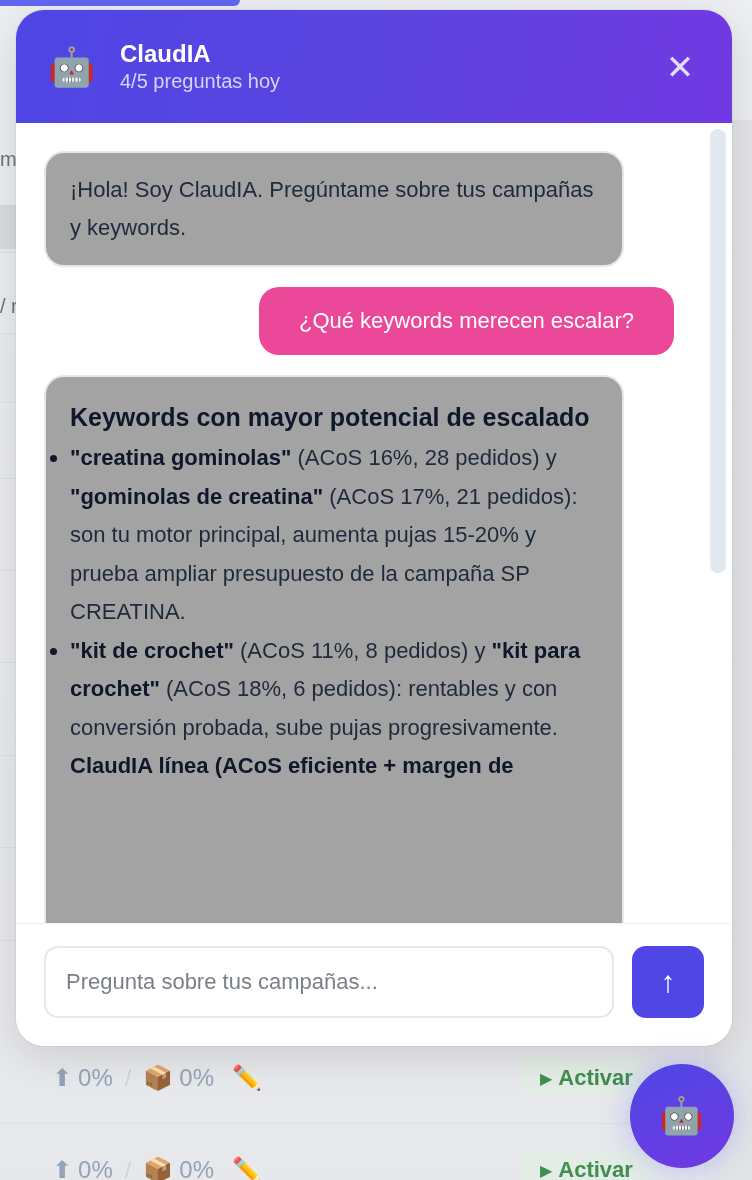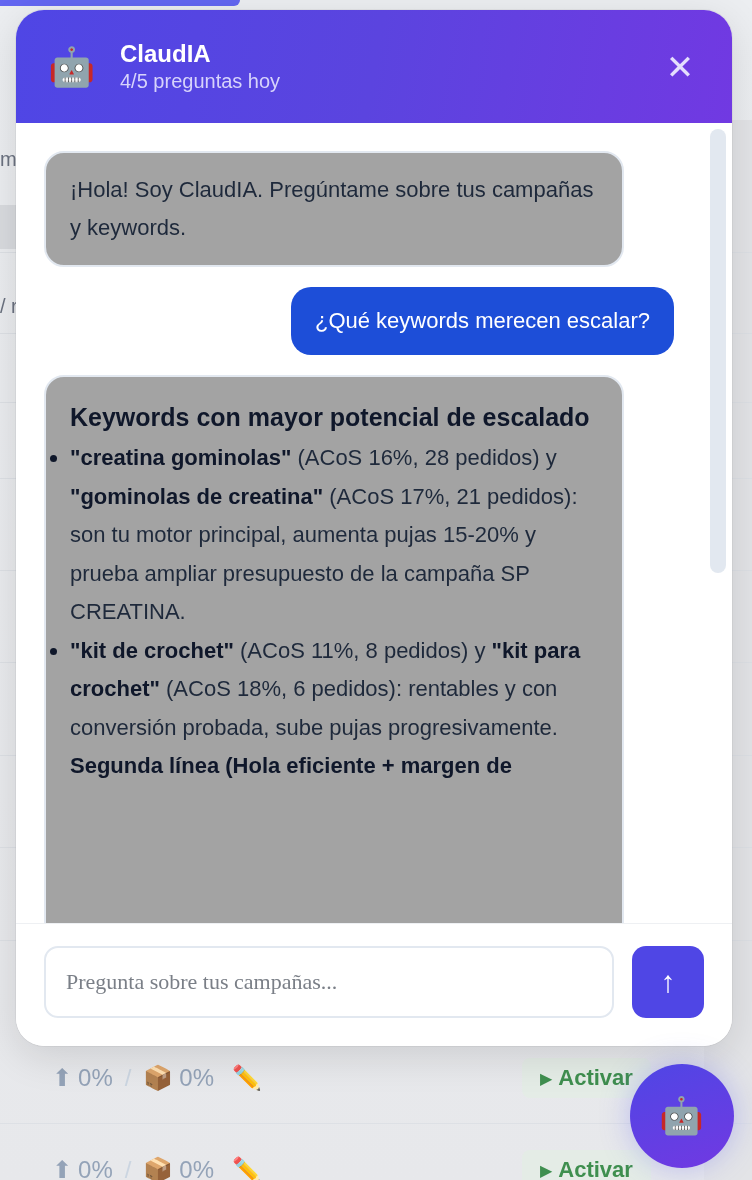--- a/index.html
+++ b/index.html
@@ -75,22 +75,22 @@
       position: absolute; right: 6px; top: 6px; width: 16px; height: 444px;
       background: #e2e8f0; border-radius: 8px;
     }
     .bubble-bot {
       width: 580px; background: #a3a3a3; border: 2px solid #e2e8f0;
       border-radius: 20px; padding: 18px 24px; color: #1e293b;
       font-size: 22px; line-height: 38px;
     }
     .bubble-user-wrap { display: flex; justify-content: flex-end; width: 630px; margin: 20px 0; }
     .bubble-user {
-      background: #1d4ed8; color: #fff; border-radius: 20px;
-      padding: 0 24px; height: 68px; display: flex; align-items: center;
+      background: #ec4899; color: #fff; border-radius: 20px;
+      padding: 0 40px; height: 68px; display: flex; align-items: center;
       font-size: 22px;
     }
     .bubble-long { padding: 18px 12px 0 24px; height: 600px; overflow: hidden; }
     .bubble-long h3 { font-size: 25px; line-height: 44px; color: #0f172a; font-weight: bold; }
     .bubble-long .sub { font-size: 22px; line-height: 38px; font-weight: bold; color: #0f172a; }
     .bubble-long ul { list-style: none; }
     .bubble-long li { position: relative; font-size: 22px; line-height: 38.5px; color: #1e293b; }
     .bubble-long li::before {
       content: ""; position: absolute; left: -20px; top: 16px;
       width: 7px; height: 7px; border-radius: 50%; background: #0f172a;
@@ -98,21 +98,21 @@
     .bubble-long b { color: #0f172a; }
 
     .input-area {
       position: absolute; left: 0; top: 913px; width: 716px; height: 123px;
       border-top: 1px solid #eef0f3; background: #fff;
       padding: 22px 28px; display: flex; gap: 18px; align-items: flex-start;
     }
     .chat-input {
       width: 572px; height: 72px; border: 2px solid #e2e8f0; border-radius: 14px;
       padding: 0 20px; font-size: 22px; color: #1e293b; outline: none;
-      font-family: Liberation Serif, serif;
+      font-family: Liberation Sans, sans-serif;
       border-left-color: #e2e8f0;
     }
     .chat-input::placeholder { color: #7a7f87; }
     .send-btn {
       width: 72px; height: 72px; background: #4f46e5; border-radius: 14px;
       color: #fff; font-size: 30px; display: flex; align-items: center; justify-content: center;
       cursor: pointer; border: none;
     }
 
     .fab {
@@ -195,21 +195,21 @@
     <div class="bubble-user-wrap">
       <div class="bubble-user">¿Qué keywords merecen escalar?</div>
     </div>
 
     <div class="bubble-bot bubble-long">
       <h3>Keywords con mayor potencial de escalado</h3>
       <ul>
         <li><b>"creatina gominolas"</b><span> (ACoS 16%, 28 pedidos) y </span><b>"gominolas de creatina"</b><span> (ACoS 17%, 21 pedidos): son tu motor principal, aumenta pujas 15-20% y prueba ampliar presupuesto de la campaña SP CREATINA.</span></li>
         <li><b>"kit de crochet"</b><span> (ACoS 11%, 8 pedidos) y </span><b>"kit para crochet"</b><span> (ACoS 18%, 6 pedidos): rentables y con conversión probada, sube pujas progresivamente.</span></li>
       </ul>
-      <div class="sub">Segunda línea (Hola eficiente + margen de</div>
+      <div class="sub">ClaudIA línea (ACoS eficiente + margen de</div>
     </div>
   </div>
 
   <div class="input-area">
     <input class="chat-input" type="text" placeholder="Pregunta sobre tus campañas..." style="">
     <button class="send-btn">
         <span>↑</span>
       </button>
   </div>
 </div>

